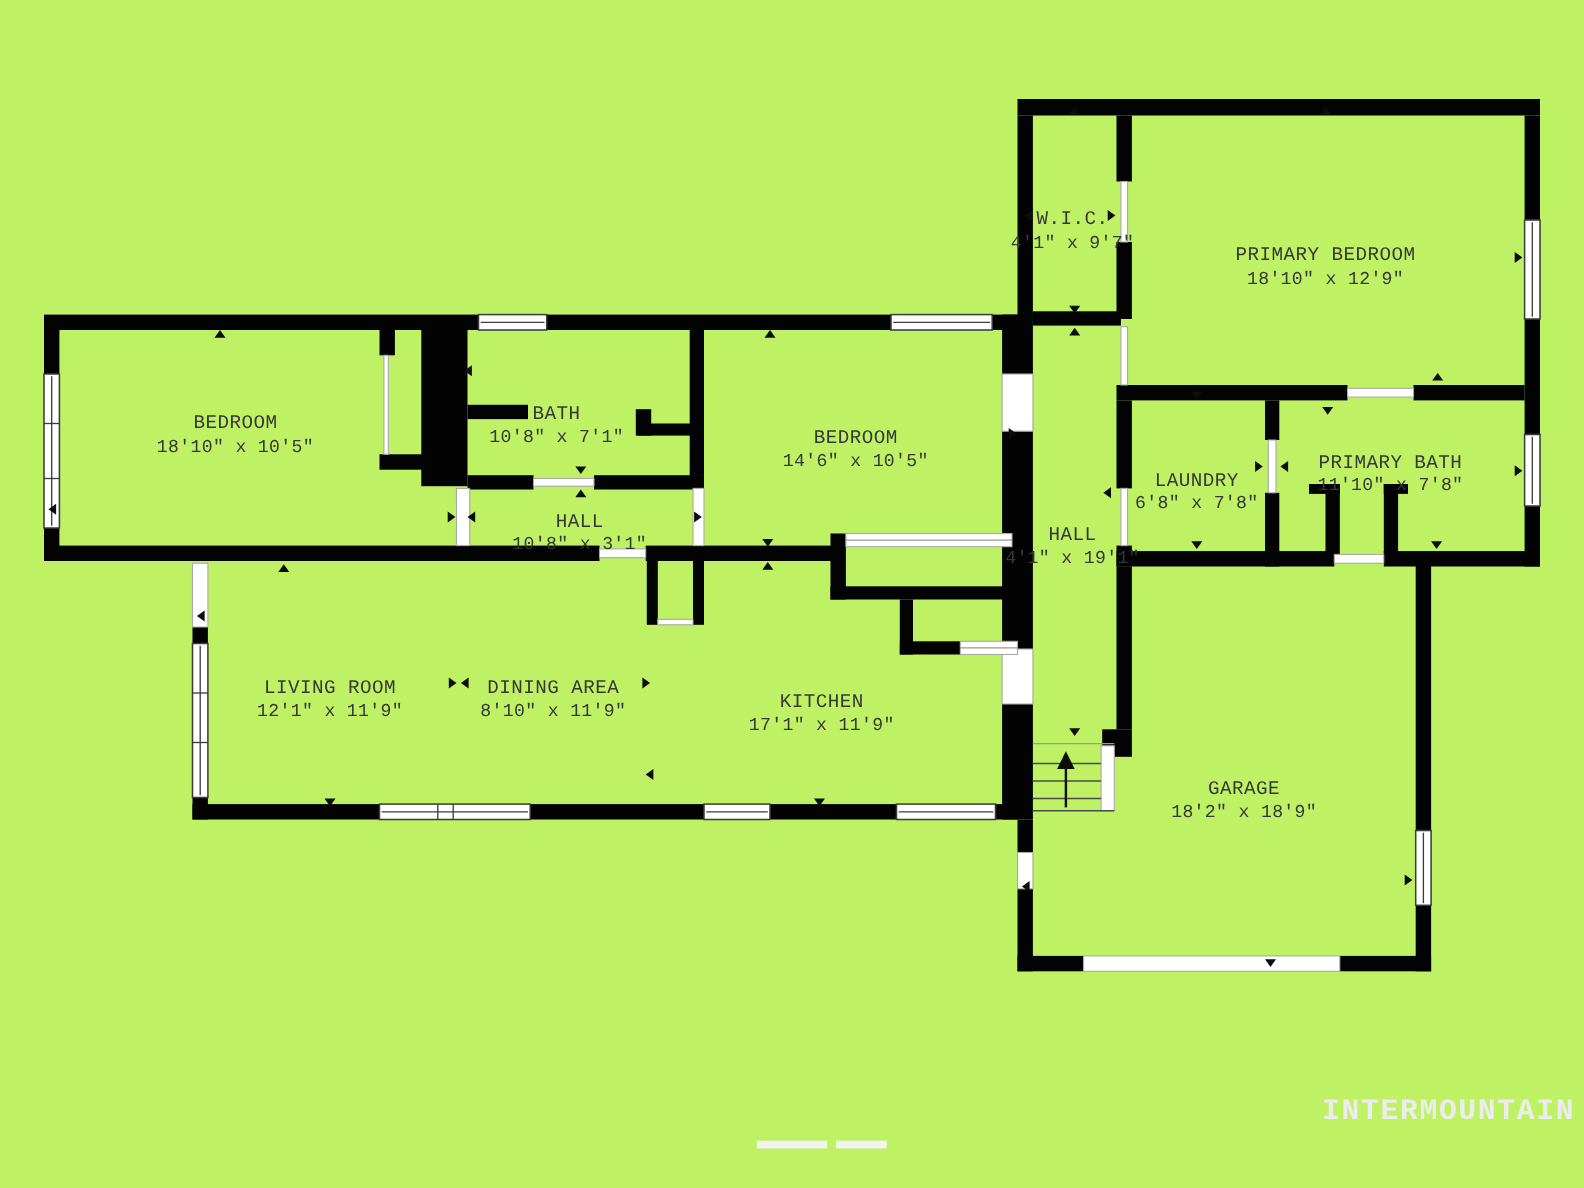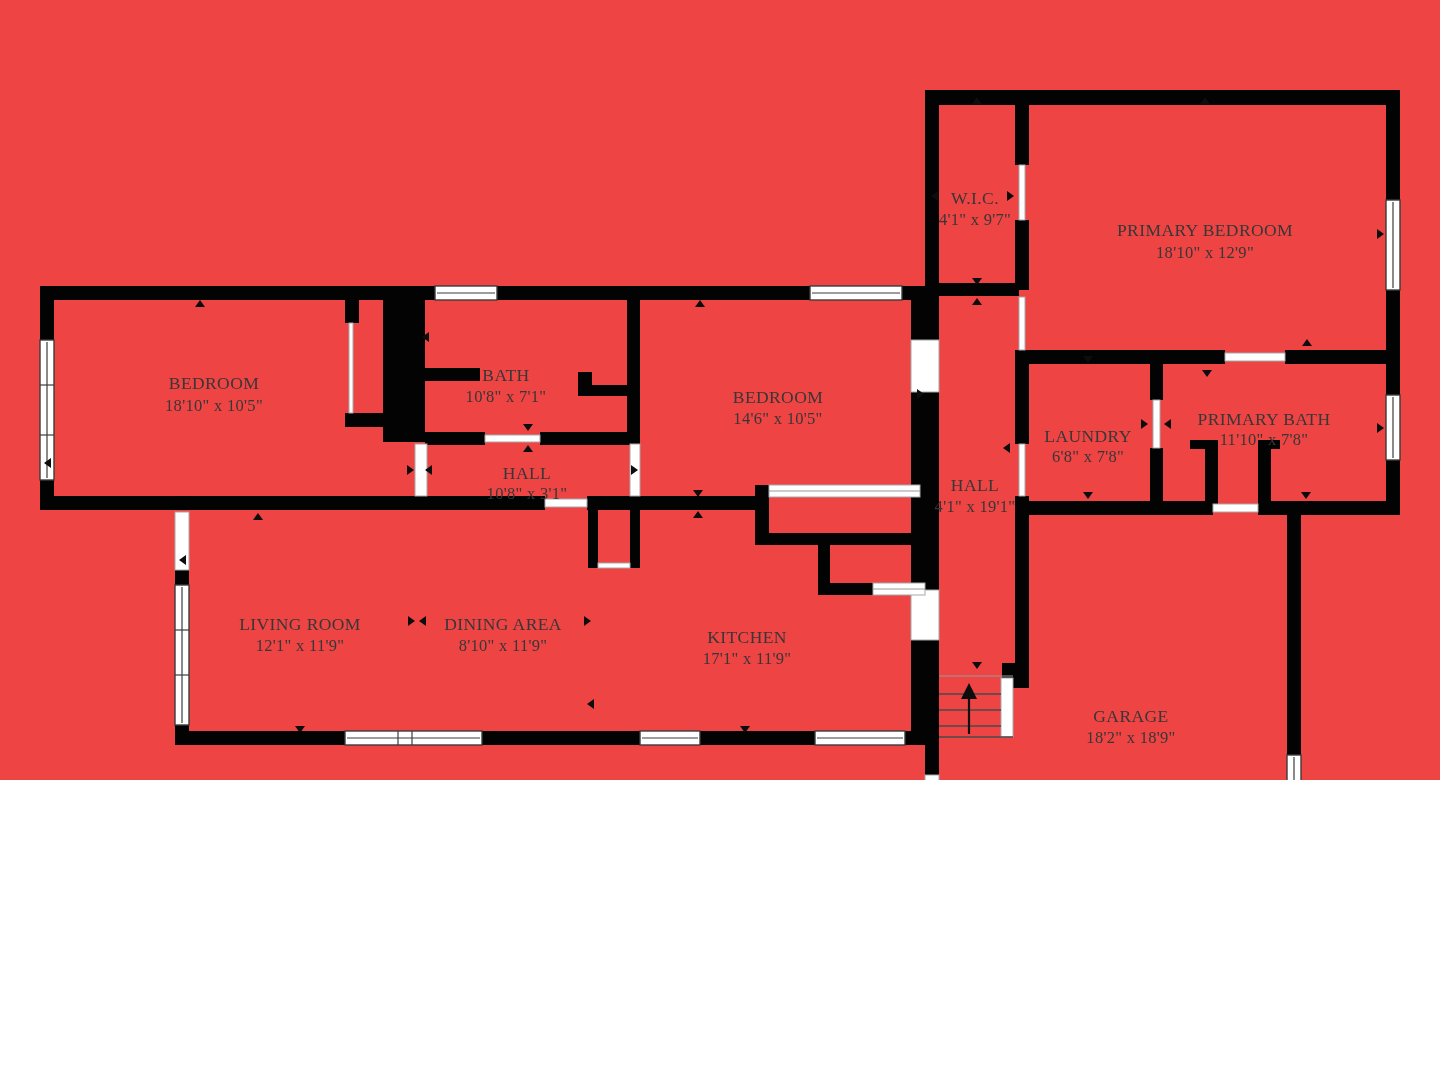--- a/index.html
+++ b/index.html
@@ -1,17 +1,17 @@
 <!DOCTYPE html>
 <html><head>
 <meta charset="utf-8">
 <style>
   html,body{margin:0;padding:0;background:#ffffff;}
-  .stage{position:relative;width:1440px;height:780px;background:#ef4444;overflow:hidden;
-         font-family:Liberation Serif, serif;}
+  .stage{position:relative;width:1440px;height:1080px;background:#bef264;overflow:hidden;
+         font-family:Liberation Mono, monospace;}
   svg{position:absolute;inset:0;display:block;}
   .w{fill:#030303;}
   .win{fill:#ffffff;stroke:#3c3c3c;stroke-width:1.4;}
   .winline{stroke:#3c3c3c;stroke-width:1.2;fill:none;}
   .door{fill:#ffffff;stroke:#a8a8a8;stroke-width:1;}
   .thin{stroke:#9a9a9a;stroke-width:1.2;fill:none;}
   .tread{stroke:#4a4a4a;stroke-width:1.4;fill:none;}
   .mark{fill:#0d0d0d;}
   .arrowline{stroke:#111111;stroke-width:2.2;fill:none;}
   .rname{font-size:17.5px;fill:#373737;letter-spacing:.4px;}

